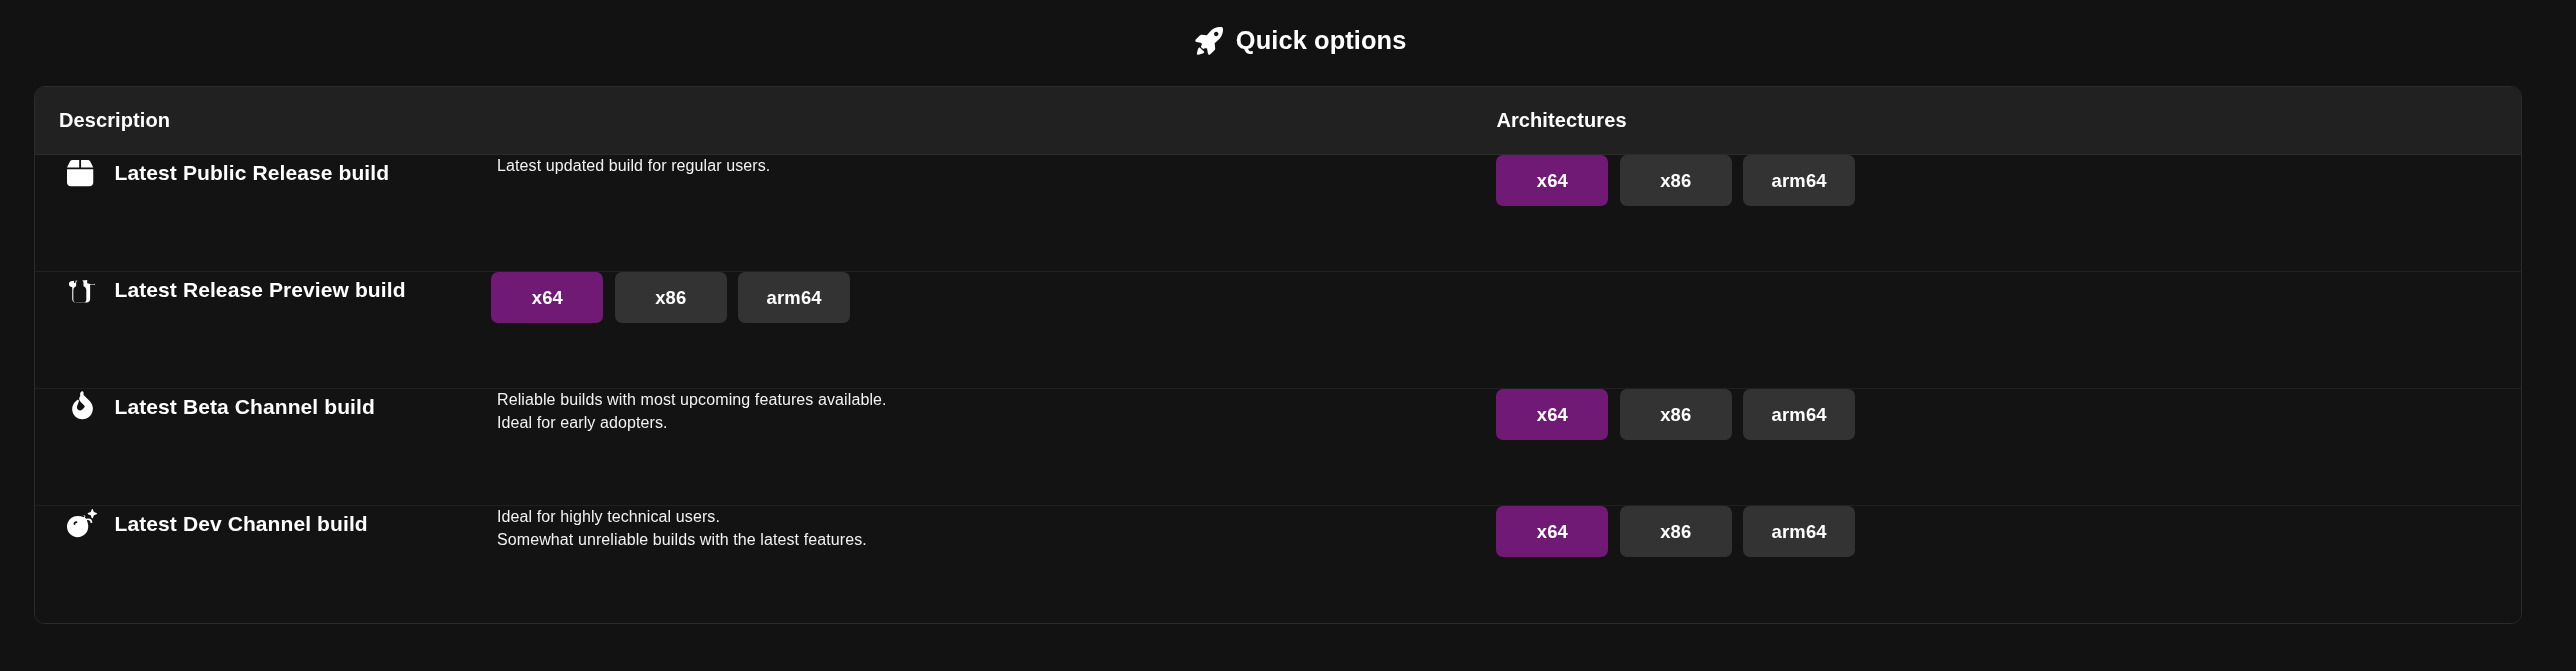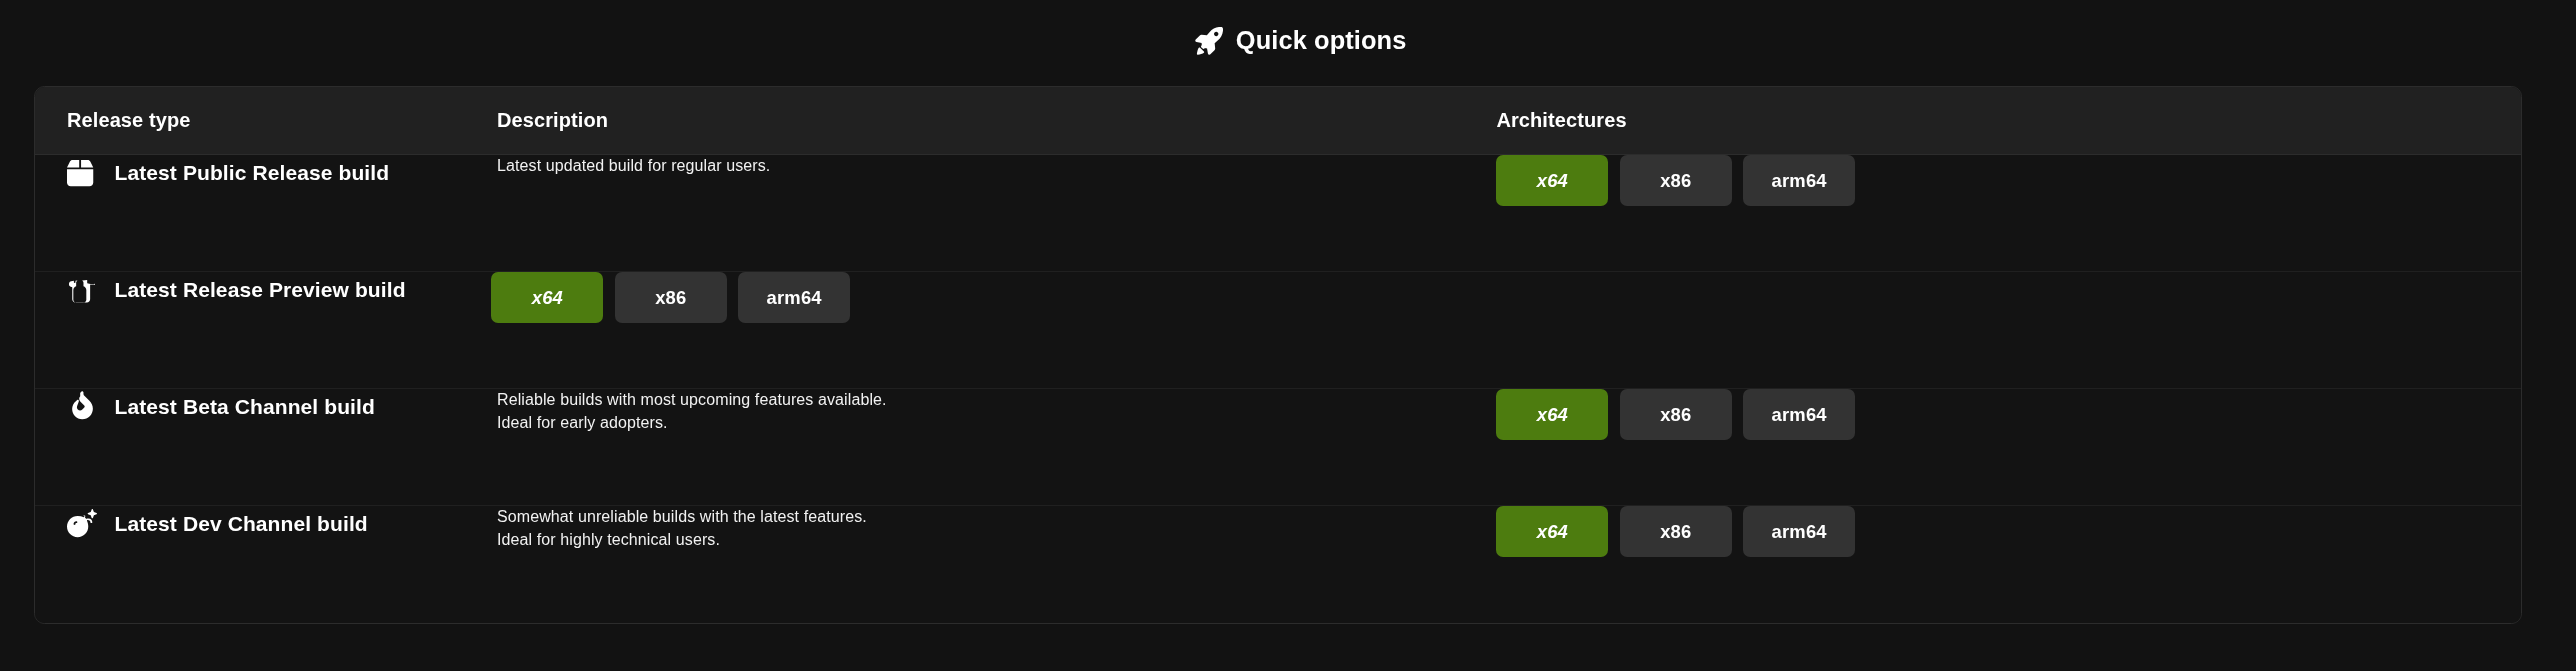--- a/index.html
+++ b/index.html
@@ -137,40 +137,39 @@
     font-family: "Liberation Sans", sans-serif;
     font-size: 18.4px;
     font-weight: 700;
     letter-spacing: 0.2px;
     cursor: pointer;
     display: inline-flex;
     align-items: center;
     justify-content: center;
     padding: 0 17.5px;
   }
-  .arch-btn.primary { background: #4d7c0f; font-style: italic; }
+  .arch-btn.primary { background: #701a75; }
 </style>
 </head>
 <body>
 
 <div class="page">
 
   <div class="title-bar">
     <span class="title-icon">
       <svg viewBox="0 0 512 512" fill="currentColor" aria-hidden="true">
         <path d="M505.1 19.1C503.8 10.2 496.8 3.2 487.9 1.9 472.1-.4 455.6-.8 438.9 1 371.2 8.3 310.9 42.4 268.6 92.1L216.9 152.7 122.3 143.3c-12.7-1.3-25.2 3.3-34.1 12.3L13.1 230.8c-7.1 7.1-9.6 17.6-6.5 27.1s11.2 16.6 21.1 18.3l94.6 16.2c-2.6 12.3-1.2 25.3 4.3 36.9l-9.6 9.6c-9.4 9.4-9.4 24.6 0 33.9l22.3 22.3c9.4 9.4 24.6 9.4 33.9 0l9.6-9.6c11.6 5.5 24.6 6.9 36.9 4.3l16.2 94.6c1.7 9.9 8.8 18 18.3 21.1s19.9.6 27.1-6.5l75.2-75.2c9-9 13.6-21.4 12.3-34.1l-9.5-94.6 60.6-51.7c49.7-42.4 83.8-102.6 91.1-170.4 1.8-16.6 1.4-33.2-.9-49zM388 168c-22.1 0-40-17.9-40-40s17.9-40 40-40 40 17.9 40 40-17.9 40-40 40zM92.6 379.4c-6.2-6.2-16.4-6.2-22.6 0-18.9 18.9-30.2 76.1-35.5 110.8-1.6 10.3 7.1 19 17.4 17.4 34.7-5.3 91.9-16.7 110.8-35.5 6.2-6.2 6.2-16.4 0-22.6l-70.1-70.1z"></path>
       </svg>
     </span>
     <span class="title-text">Quick options</span>
   </div>
 
   <div class="card">
 
     <div class="thead">
-      <div class="th col-type">Release type</div>
       <div class="th col-desc">Description</div>
       <div class="th col-arch">Architectures</div>
     </div>
 
     <div id="tbody">
         <div class="row">
           <div class="col-type type-cell">
             <span class="type-icon">
               <svg width="30" height="30" viewBox="0 0 512 512" fill="currentColor">
                 <path d="M50.7 58.5L0 160l208 0 0-128L93.7 32C75.5 32 58.9 42.2 50.7 58.5zM240 32l0 128 208 0L397.3 58.5C389.1 42.2 372.5 32 354.3 32L240 32zM448 192L0 192 0 416c0 35.3 28.7 64 64 64l320 0c35.3 0 64-28.7 64-64l0-224z"></path>
@@ -224,22 +223,22 @@
         <div class="row">
           <div class="col-type type-cell">
             <span class="type-icon">
               <svg width="30" height="30" viewBox="0 0 512 512" fill="currentColor">
                 <path d="M459.1 52.4L442.6 6.5C440.7 2.6 436.5 0 432 0s-8.7 2.6-10.6 6.5L404.9 52.4 359 68.9c-3.9 1.9-6.5 6.1-6.5 10.6s2.6 8.7 6.5 10.6l45.9 16.5 16.5 45.9c1.9 3.9 6.1 6.5 10.6 6.5s8.7-2.6 10.6-6.5l16.5-45.9 45.9-16.5c3.9-1.9 6.5-6.1 6.5-10.6s-2.6-8.7-6.5-10.6L459.1 52.4zM368 160c-8.8 0-16 7.2-16 16c0 8.8 7.2 16 16 16c17.7 0 32 14.3 32 32c0 8.8 7.2 16 16 16s16-7.2 16-16c0-35.3-28.7-64-64-64zM311.4 116.4l-24.5 24.5C254.4 126.4 218.9 118 181.3 118 81.2 118 0 199.2 0 299.3S81.2 480.5 181.3 480.5 362.7 399.4 362.7 299.3c0-37.6-8.4-73.1-23-104.9l24.5-24.5c-9.4-9.4-24.6-9.4-33.9 0l-18.9-18.9c-9.4-9.4-9.4-24.6 0-33.9l0 0c-9.4-9.4-24.6-9.4-33.9 0l33.9 18.3zM112 256c0-26.5 21.5-48 48-48c8.8 0 16 7.2 16 16s-7.2 16-16 16c-8.8 0-16 7.2-16 16s-7.2 16-16 16s-16-7.2-16-16z"></path>
               </svg>
             </span>
             <span class="type-label">Latest Dev Channel build</span>
           </div>
           <div class="col-desc desc-cell">
+            <span class="desc-line">Ideal for highly technical users.</span>
             <span class="desc-line">Somewhat unreliable builds with the latest features.</span>
-            <span class="desc-line">Ideal for highly technical users.</span>
           </div>
           <div class="col-arch arch-cell">
             <button class="arch-btn primary">x64</button>
             <button class="arch-btn">x86</button>
             <button class="arch-btn">arm64</button>
           </div>
         </div>
       </div>
 
   </div>

